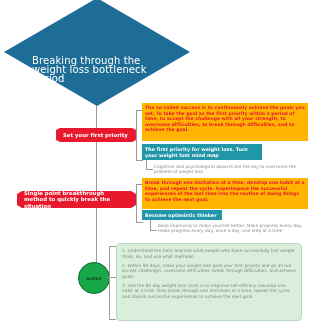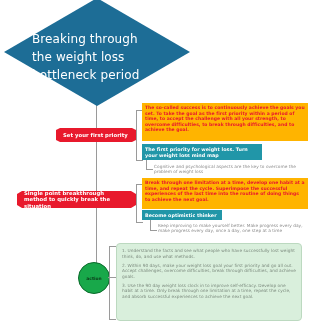--- a/index.html
+++ b/index.html
@@ -21,24 +21,24 @@
   
   .diamond-wrap{
     position:absolute;left:4px;top:-2px;width:186px;height:108px;
   }
   .diamond{
     position:absolute;left:0;top:0;width:186px;height:108px;
     background:#1d6d96;
     clip-path:polygon(50% 0%,100% 50%,50% 100%,0% 50%);
   }
   .diamond-label{
-    position:absolute;left:28px;top:32px;width:120px;
+    position:absolute;left:28px;top:58px;width:120px;
     color:#ffffff;
-    font-size:12px;
-    line-height:18px;
+    font-size:10px;
+    line-height:9px;
     letter-spacing:0.1px;
   }
 
   
   .banner{
     position:absolute;
     background:#e8192c;
     color:#ffffff;
     font-size:5.3px;
     font-weight:bold;

